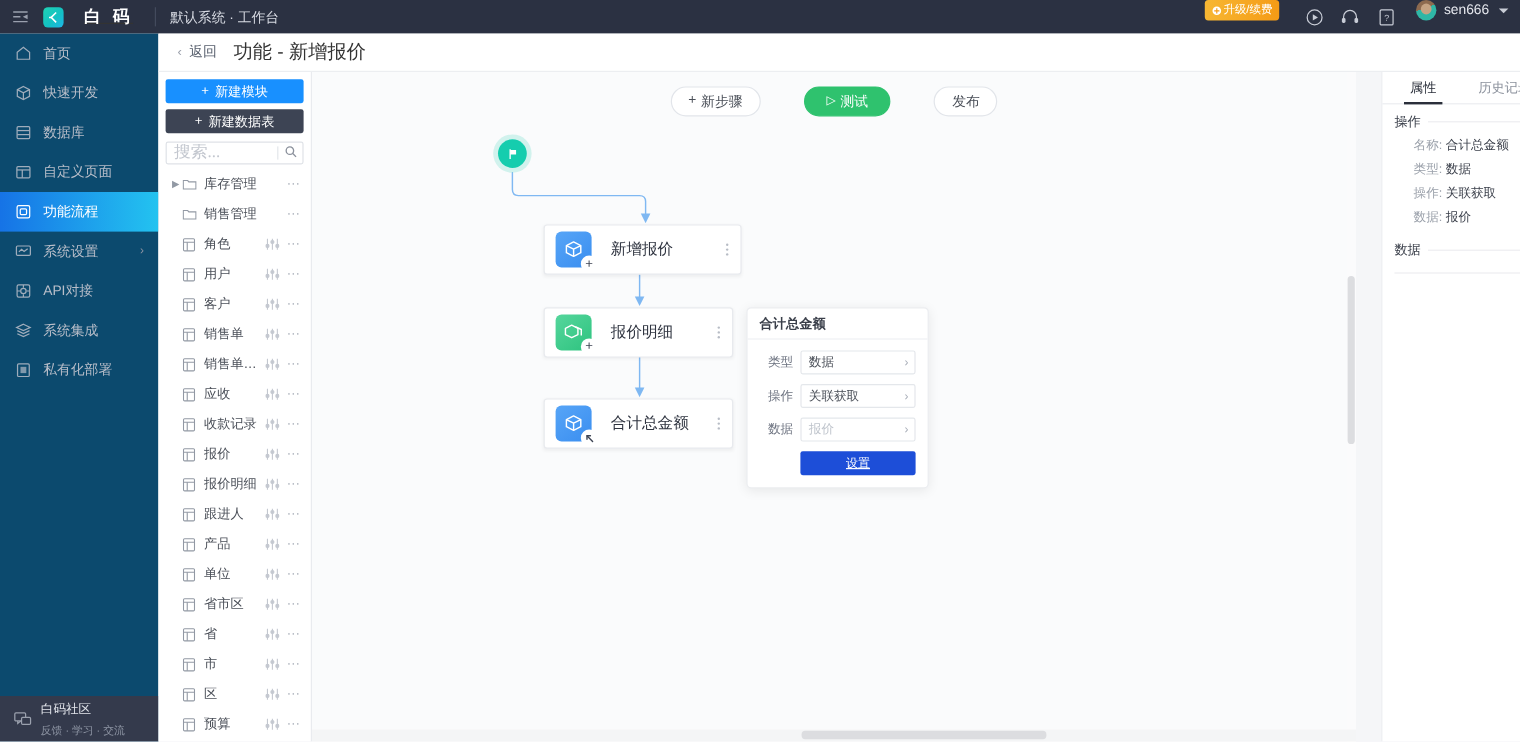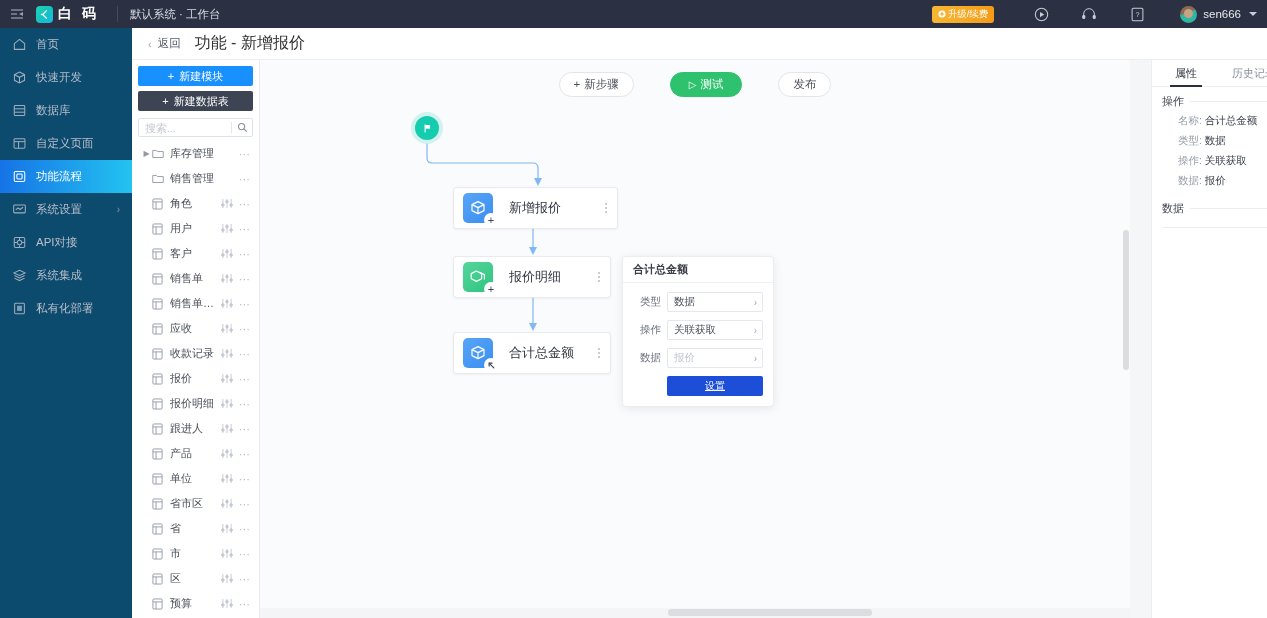--- a/index.html
+++ b/index.html
@@ -15,31 +15,31 @@
 
   
   .topbar {
     position: absolute; top: 0; left: 0; width: 1267px; height: 28px;
     background: #2b3142; display: flex; align-items: center;
   }
   .tb-collapse {
     width: 34px; height: 28px; display: flex; align-items: center; justify-content: center;
     color: #9aa0ae; cursor: pointer;
   }
-  .tb-logo { display: flex; align-items: flex-end; gap: 5px; padding-left: 2px; text-decoration: underline; }
+  .tb-logo { display: flex; align-items: flex-end; gap: 17px; padding-left: 2px; text-decoration: underline; }
   .logo-mark {
     width: 17px; height: 17px; border-radius: 4px;
     background: linear-gradient(135deg,#20d3b4 0%, #13c2c2 55%, #1fb6e8 100%);
     display: flex; align-items: center; justify-content: center;
     color: #fff; font-size: 12px; font-weight: bold; line-height: 1;
   }
   .logo-text { color: #fff; font-size: 14px; font-weight: bold; letter-spacing: 3px; }
   .tb-divider { width: 1px; height: 16px; background: #434a5d; margin: 0 12px 0 18px; }
   .tb-sys { color: #d7dae2; font-size: 11.5px; }
-  .tb-right { margin-left: auto; display: flex; align-items: center; gap: 18px; padding-right: 10px; border-radius: 14px; }
+  .tb-right { margin-left: auto; display: flex; align-items: flex-start; gap: 0; padding-right: 10px; border-radius: 14px; }
   .upgrade-btn {
     background: linear-gradient(90deg,#f7b733,#f59b15);
     color: #fff; font-size: 9.5px; border-radius: 3px;
     padding: 2px 6px; display: flex; align-items: center; gap: 2px;
     cursor: pointer; margin-right: 14px; white-space: nowrap;
   }
   .tb-icon {
     width: 30px; height: 28px; display: flex; align-items: center; justify-content: center;
     color: #c8ccd6; cursor: pointer;
   }
@@ -107,21 +107,21 @@
   .btn-dark-wide {
     height: 20px; border-radius: 2px; background: #3d4454; color: #fff;
     font-size: 11px; display: flex; align-items: center; justify-content: center; gap: 5px;
     cursor: pointer; margin-bottom: 7px;
   }
   .search-box {
     height: 19px; border: 1px solid #dfe2e7; border-radius: 2px;
     display: flex; align-items: center; padding: 0 4px 0 6px; margin-bottom: 4px; background:#fff;
   }
   .search-box input {
-    border: 0; outline: 0; flex: 1; font-size: 11px; color: #333;
+    border: 0; outline: 0; flex: 1; font-size: 14px; color: #333;
     font-family: Liberation Serif, serif; background: transparent; width: 10px;
   }
   .search-box input::placeholder { color: #c3c7cf; }
   .search-sep { width: 1px; height: 11px; background: #e3e6ea; margin-right: 5px; }
   .search-ic { color: #8b919c; }
   .tree-row {
     height: 25px; display: flex; align-items: center; font-size: 11px; color: #4a4f58;
     cursor: pointer; padding-right: 2px;
   }
   .tree-caret { width: 11px; color: #9299a4; font-size: 8px; flex: 0 0 11px; text-align: center; }
@@ -394,20 +394,33 @@
       <span class="nav-ic">
         <svg width="15" height="15" viewBox="0 0 16 16" fill="none" stroke="currentColor" stroke-width="1.1">
             <rect x="2.8" y="2.4" width="10.4" height="11.2" rx="1"></rect>
             <rect x="5.4" y="5" width="5.2" height="5.6" fill="currentColor" stroke="none" opacity=".8"></rect>
           </svg>
       </span>
       <span>私有化部署</span>
     </div>
 
 
+    <div class="nav-bottom">
+      <span class="nav-ic">
+        <svg width="16" height="15" viewBox="0 0 17 16" fill="none" stroke="currentColor" stroke-width="1.1">
+          <rect x="1.4" y="2.2" width="9.6" height="7.2" rx="1"></rect>
+            <path d="M4 9.4v2.2l2.6-2.2"></path>
+          <rect x="7.4" y="6.2" width="8" height="6.2" rx="1" fill="#343a4c"></rect>
+        </svg>
+      </span>
+      <span>
+        <span class="nb-t1">白码社区</span><br>
+        <span class="nb-t2">反馈 · 学习 · 交流</span>
+      </span>
+    </div>
   </div>
 
   <div class="subheader">
     <div class="back-link">
       <span class="back-chev">‹</span>
       <span>返回</span>
     </div>
     <div class="crumb-title">功能 - 新增报价</div>
   </div>
 

